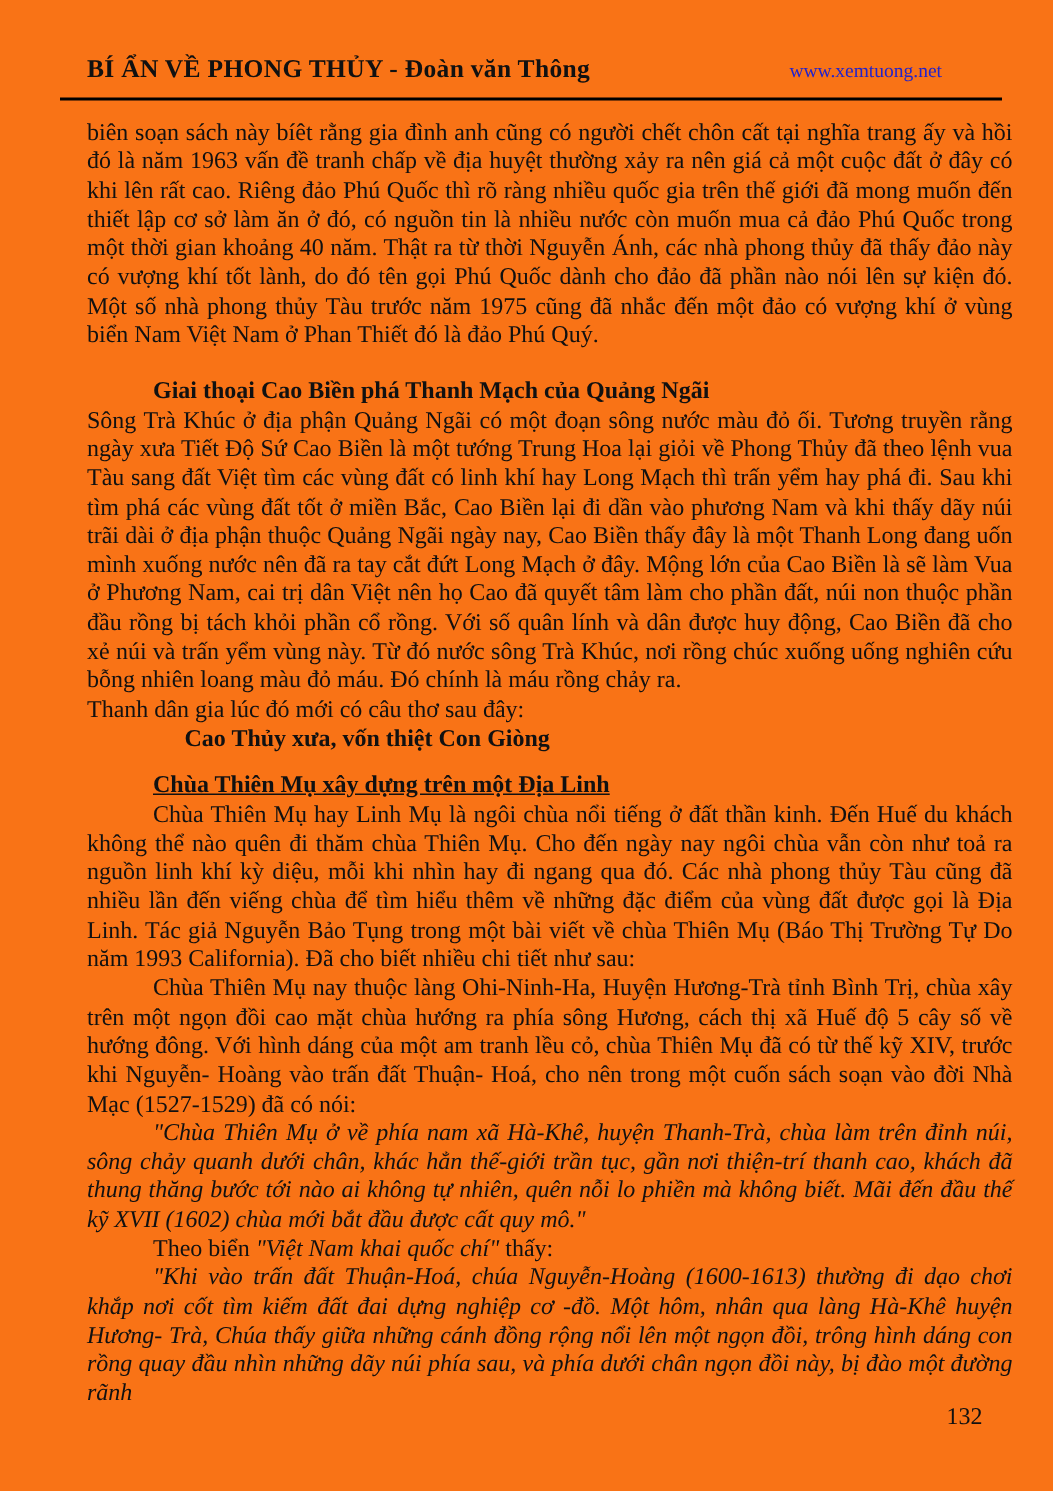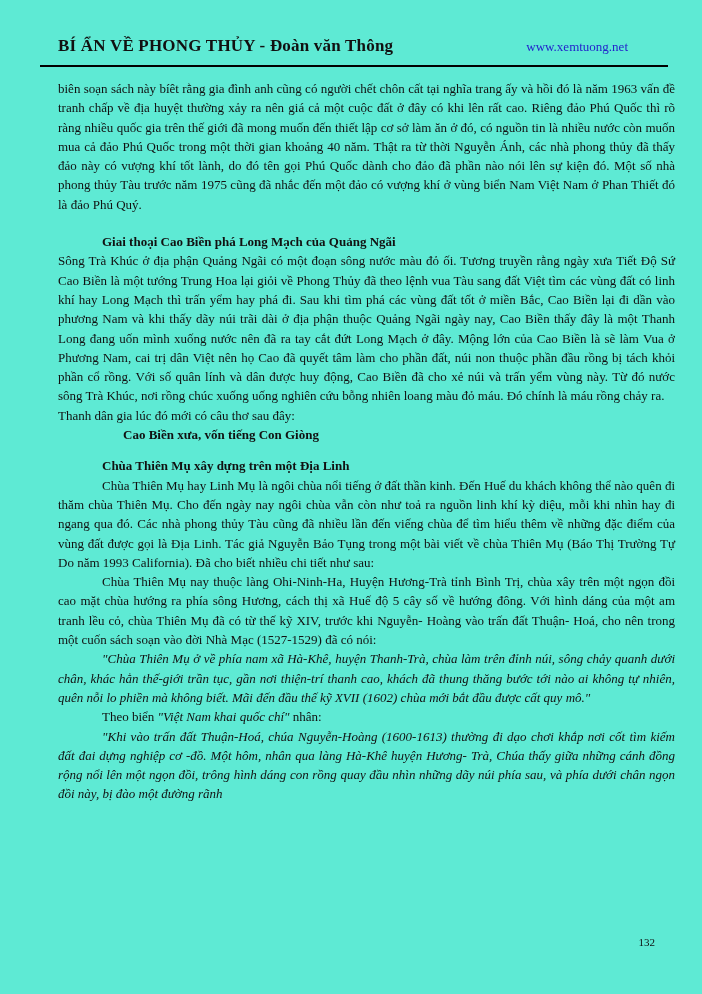--- a/index.html
+++ b/index.html
@@ -1,20 +1,20 @@
 <!DOCTYPE html>
 <html><head>
 <meta charset="utf-8">
 <style>
   html, body { margin: 0; padding: 0; }
   .page {
     position: relative;
     width: 702px;
     height: 994px;
-    background: #5eead4;
+    background: #f97316;
     font-family: "Liberation Serif", "DejaVu Serif", serif;
     color: #111111;
     overflow: hidden;
     box-sizing: border-box;
   }
   .header {
     display: flex;
     justify-content: space-between;
     align-items: baseline;
     padding: 36px 74px 0 58px;
@@ -31,80 +31,80 @@
     white-space: nowrap;
     cursor: pointer;
   }
   .rule {
     border: none;
     border-top: 2px solid #000000;
     margin: 9px 34px 0 40px;
   }
   .body {
     padding: 12px 27px 0 58px;
-    font-size: 13px;
+    font-size: 16px;
     line-height: 19.3px;
     text-align: justify;
   }
   .body p { margin: 0; }
   .para-indent { text-indent: 44px; }
   .sec-heading {
     font-weight: bold;
     padding-left: 44px;
     text-align: left;
   }
   .sec-heading.first { margin-top: 18px; }
-  .sec-heading.second { margin-top: 12px; }
+  .sec-heading.second { margin-top: 12px; text-decoration: underline; }
   .poem-line { font-weight: bold; text-align: left; }
   .poem-line.l1 { padding-left: 65px; }
   .poem-line.l2 { padding-left: 44px; }
   .quote { font-style: italic; }
   .book-title-italic { font-style: italic; }
   .page-number {
     position: absolute;
     top: 936px;
     right: 47px;
-    font-size: 11px;
+    font-size: 16px;
     color: #111111;
   }
 </style>
 </head>
 <body>
 
 <div class="page">
 
   <div class="header">
     <span class="header-title">BÍ ẨN VỀ PHONG THỦY  - Đoàn văn Thông</span>
     <span class="header-link">www.xemtuong.net</span>
   </div>
 
   <hr class="rule">
 
   <div class="body">
 
     <p>biên soạn sách này bíêt rằng gia đình anh cũng có người chết chôn cất tại nghĩa trang ấy và hồi đó là năm 1963 vấn đề tranh chấp về địa huyệt thường xảy ra nên giá cả một cuộc đất ở đây có khi lên rất cao. Riêng đảo Phú Quốc thì rõ ràng nhiều quốc gia trên thế giới đã mong muốn đến thiết lập cơ sở làm ăn ở đó, có nguồn tin là nhiều nước còn muốn mua cả đảo Phú Quốc trong một thời gian khoảng 40 năm. Thật ra từ thời Nguyễn Ánh, các nhà phong thủy đã thấy đảo này có vượng khí tốt lành, do đó tên gọi Phú Quốc dành cho đảo đã phần nào nói lên sự kiện đó. Một số nhà phong thủy Tàu trước năm 1975 cũng đã nhắc đến một đảo có vượng khí ở vùng biển Nam Việt Nam ở Phan Thiết đó là đảo Phú Quý.</p>
 
-    <p class="sec-heading first">Giai thoại Cao Biền phá Long Mạch của Quảng Ngãi</p>
+    <p class="sec-heading first">Giai thoại Cao Biền phá Thanh Mạch của Quảng Ngãi</p>
 
     <p>Sông Trà Khúc ở địa phận Quảng Ngãi có một đoạn sông nước màu đỏ ối. Tương truyền rằng ngày xưa Tiết Độ Sứ Cao Biền là một tướng Trung Hoa lại giỏi về Phong Thủy đã theo lệnh vua Tàu sang đất Việt tìm các vùng đất có linh khí hay Long Mạch thì trấn yểm hay phá đi. Sau khi tìm phá các vùng đất tốt ở miền Bắc, Cao Biền lại đi dần vào phương Nam và khi thấy dãy núi trãi dài ở địa phận thuộc Quảng Ngãi ngày nay, Cao Biền thấy đây là một Thanh Long đang uốn mình xuống nước nên đã ra tay cắt đứt Long Mạch ở đây. Mộng lớn của Cao Biền là sẽ làm Vua ở Phương Nam, cai trị dân Việt nên họ Cao đã quyết tâm làm cho phần đất, núi non thuộc phần đầu rồng bị tách khỏi phần cổ rồng. Với số quân lính và dân được huy động, Cao Biền đã cho xẻ núi và trấn yểm vùng này. Từ đó nước sông Trà Khúc, nơi rồng chúc xuống uống nghiên cứu bỗng nhiên loang màu đỏ máu. Đó chính là máu rồng chảy ra.</p>
 
     <p>Thanh dân gia lúc đó mới có câu thơ sau đây:</p>
 
-    <p class="poem-line l1">Cao Biền xưa, vốn tiếng Con Giòng</p>
+    <p class="poem-line l1">Cao Thủy xưa, vốn thiệt Con Giòng</p>
 
 
     <p class="sec-heading second">Chùa Thiên Mụ xây dựng trên một Địa Linh</p>
 
     <p class="para-indent">Chùa Thiên Mụ hay Linh Mụ là ngôi chùa nổi tiếng ở đất thần kinh. Đến Huế du khách không thể nào quên đi thăm chùa Thiên Mụ. Cho đến ngày nay ngôi chùa vẫn còn như toả ra nguồn linh khí kỳ diệu, mỗi khi nhìn hay đi ngang qua đó. Các nhà phong thủy Tàu cũng đã nhiều lần đến viếng chùa để tìm hiểu thêm về những đặc điểm của vùng đất được gọi là Địa Linh. Tác giả Nguyễn Bảo Tụng trong một bài viết về chùa Thiên Mụ (Báo Thị Trường Tự Do năm 1993 California). Đã cho biết nhiều chi tiết như sau:</p>
 
     <p class="para-indent">Chùa Thiên Mụ nay thuộc làng Ohi-Ninh-Ha, Huyện Hương-Trà tỉnh Bình Trị, chùa xây trên một ngọn đồi cao mặt chùa hướng ra phía sông Hương, cách thị xã Huế độ 5 cây số về hướng đông. Với hình dáng của một am tranh lều cỏ, chùa Thiên Mụ đã có từ thế kỹ XIV, trước khi Nguyễn- Hoàng vào trấn đất Thuận- Hoá, cho nên trong một cuốn sách soạn vào đời Nhà Mạc (1527-1529) đã có nói:</p>
 
     <p class="para-indent quote">"Chùa Thiên Mụ ở về phía nam xã Hà-Khê, huyện Thanh-Trà, chùa làm trên đỉnh núi, sông chảy quanh dưới chân, khác hẳn thế-giới trần tục, gần nơi thiện-trí thanh cao, khách đã thung thăng bước tới nào ai không tự nhiên, quên nỗi lo phiền mà không biết. Mãi đến đầu thế kỹ XVII (1602) chùa mới bắt đầu được cất quy mô."</p>
 
-    <p class="para-indent"><span>Theo biển </span><span class="book-title-italic">"Việt Nam khai quốc chí"</span><span> nhân:</span></p>
+    <p class="para-indent"><span>Theo biển </span><span class="book-title-italic">"Việt Nam khai quốc chí"</span><span> thấy:</span></p>
 
     <p class="para-indent quote">"Khi vào trấn đất Thuận-Hoá, chúa Nguyễn-Hoàng (1600-1613) thường đi dạo chơi khắp nơi cốt tìm kiếm đất đai dựng nghiệp cơ -đồ. Một hôm, nhân qua làng Hà-Khê huyện Hương- Trà, Chúa thấy giữa những cánh đồng rộng nổi lên một ngọn đồi, trông hình dáng con rồng quay đầu nhìn những dãy núi phía sau, và phía dưới chân ngọn đồi này, bị đào một đường rãnh</p>
 
   </div>
 
   <div class="page-number">132</div>
 
 </div>
 
 </body></html>

